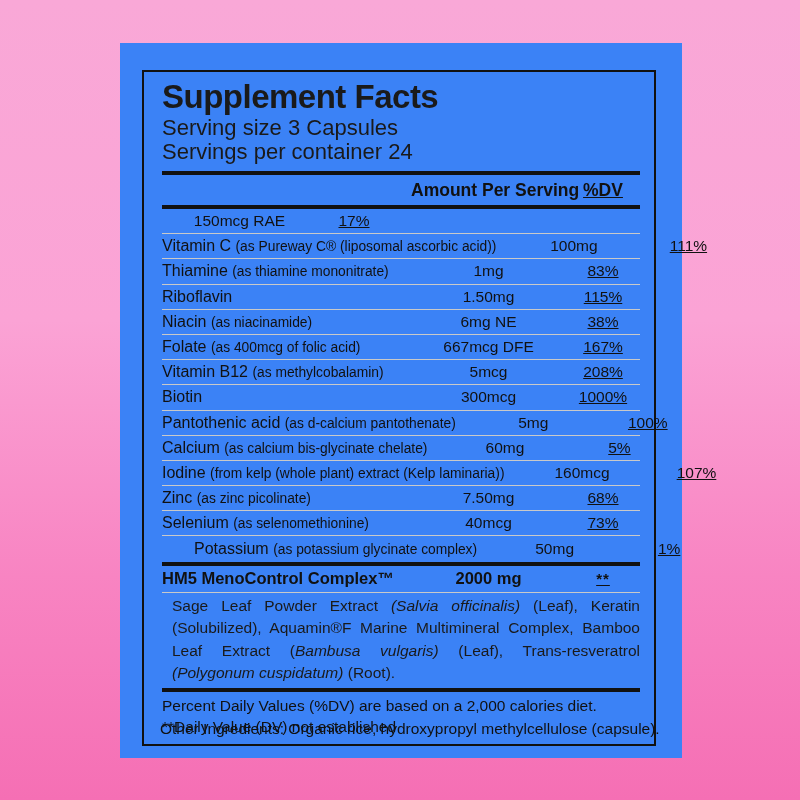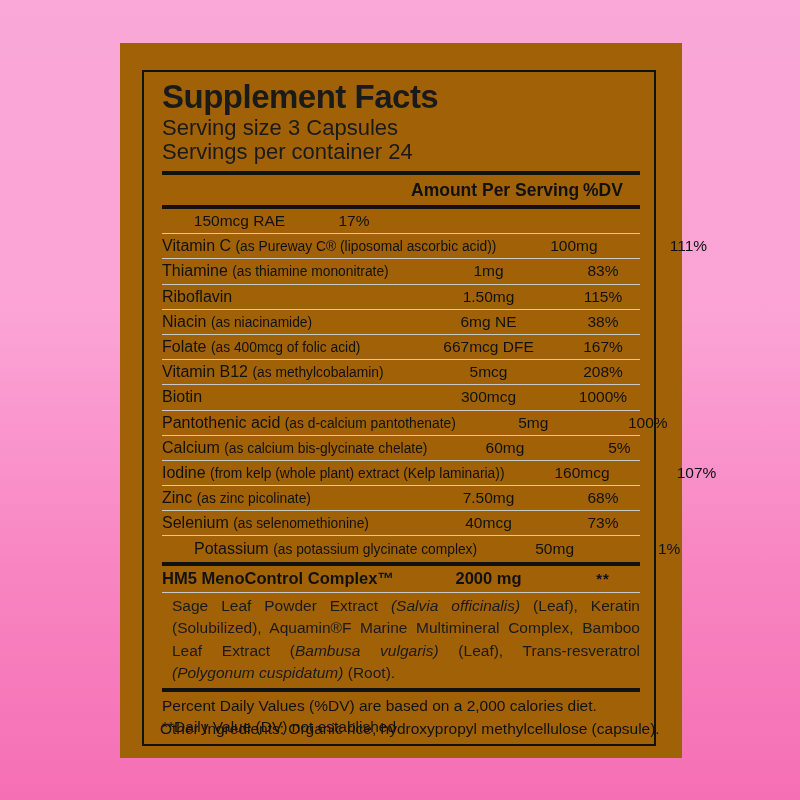--- a/index.html
+++ b/index.html
@@ -3,36 +3,36 @@
 <meta charset="utf-8">
 <style>
   html,body{margin:0;padding:0;}
   body{
     width:800px;height:800px;position:relative;overflow:hidden;
     font-family:"Liberation Sans", sans-serif;
     background:linear-gradient(180deg,#f9a8d7 0%,#fba3d5 40%,#f884c2 72%,#f56fb4 100%);
   }
   .card{
     position:absolute;left:120px;top:43px;width:562px;height:715px;
-    background:#a16207;box-sizing:border-box;
+    background:#3b82f6;box-sizing:border-box;
   }
   .facts-box{
     position:absolute;left:22px;top:27px;width:514px;box-sizing:border-box;
     border:2px solid #111;padding:6px 14px 4px 18px;color:#111;
   }
   .title{
     font-size:33px;font-weight:800;letter-spacing:-0.5px;line-height:38px;color:#1a1a1a;
   }
   .serving-line{font-size:22px;line-height:24px;color:#1a1a1a;}
   .bar{height:4px;background:#111;}
   .bar-top{margin-top:7px;}
   .header-row{display:flex;align-items:center;height:30px;}
   .header-row .col-name{flex:1;}
   .col-amount{width:155px;flex-shrink:0;text-align:center;}
-  .col-dv{width:74px;flex-shrink:0;text-align:center;}
+  .col-dv{width:74px;flex-shrink:0;text-align:center;text-decoration:underline;}
   .header-label{font-size:17.5px;font-weight:700;white-space:nowrap;}
   .rows .row{display:flex;align-items:center;height:25.2px;box-sizing:border-box;border-bottom:1px solid #c9c9c9;}
   .rows .row:last-child{border-bottom:none;margin-left:32px;}
   .col-name{flex:1;white-space:nowrap;overflow:visible;}
   .nutrient-name{font-size:16px;color:#111;}
   .nutrient-detail{font-size:13.8px;color:#111;}
   .amount-text,.dv-text{font-size:15.5px;color:#111;}
   .complex-row{display:flex;align-items:center;height:26px;}
   .complex-name{font-size:16.5px;font-weight:700;white-space:nowrap;}
   .complex-amount{font-size:16.5px;font-weight:700;}

